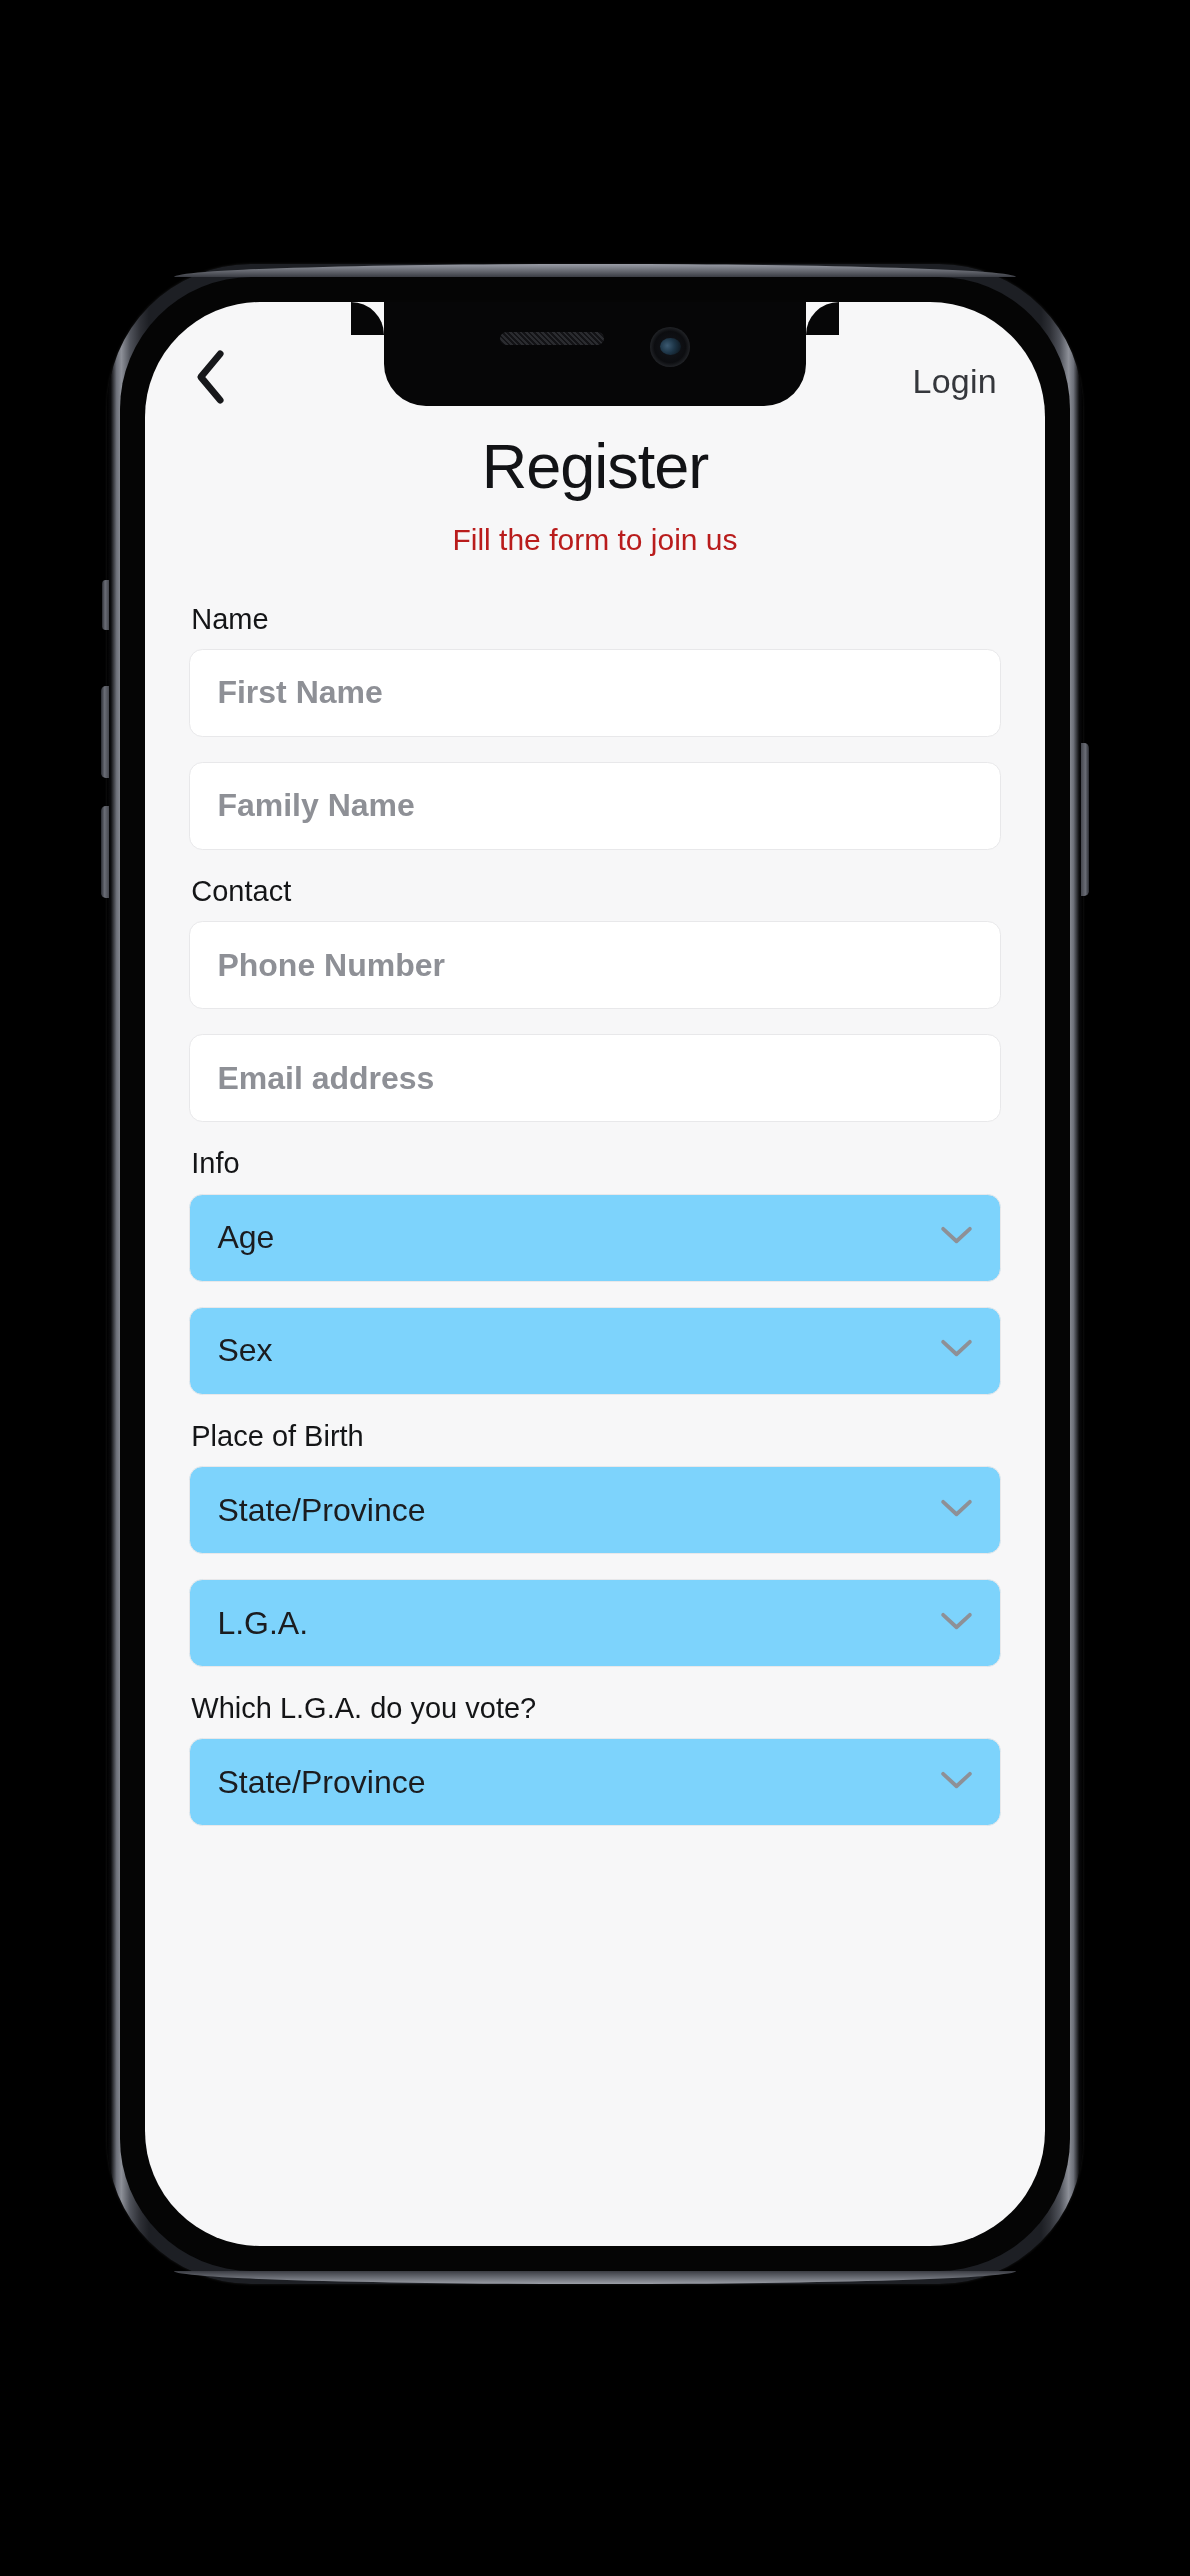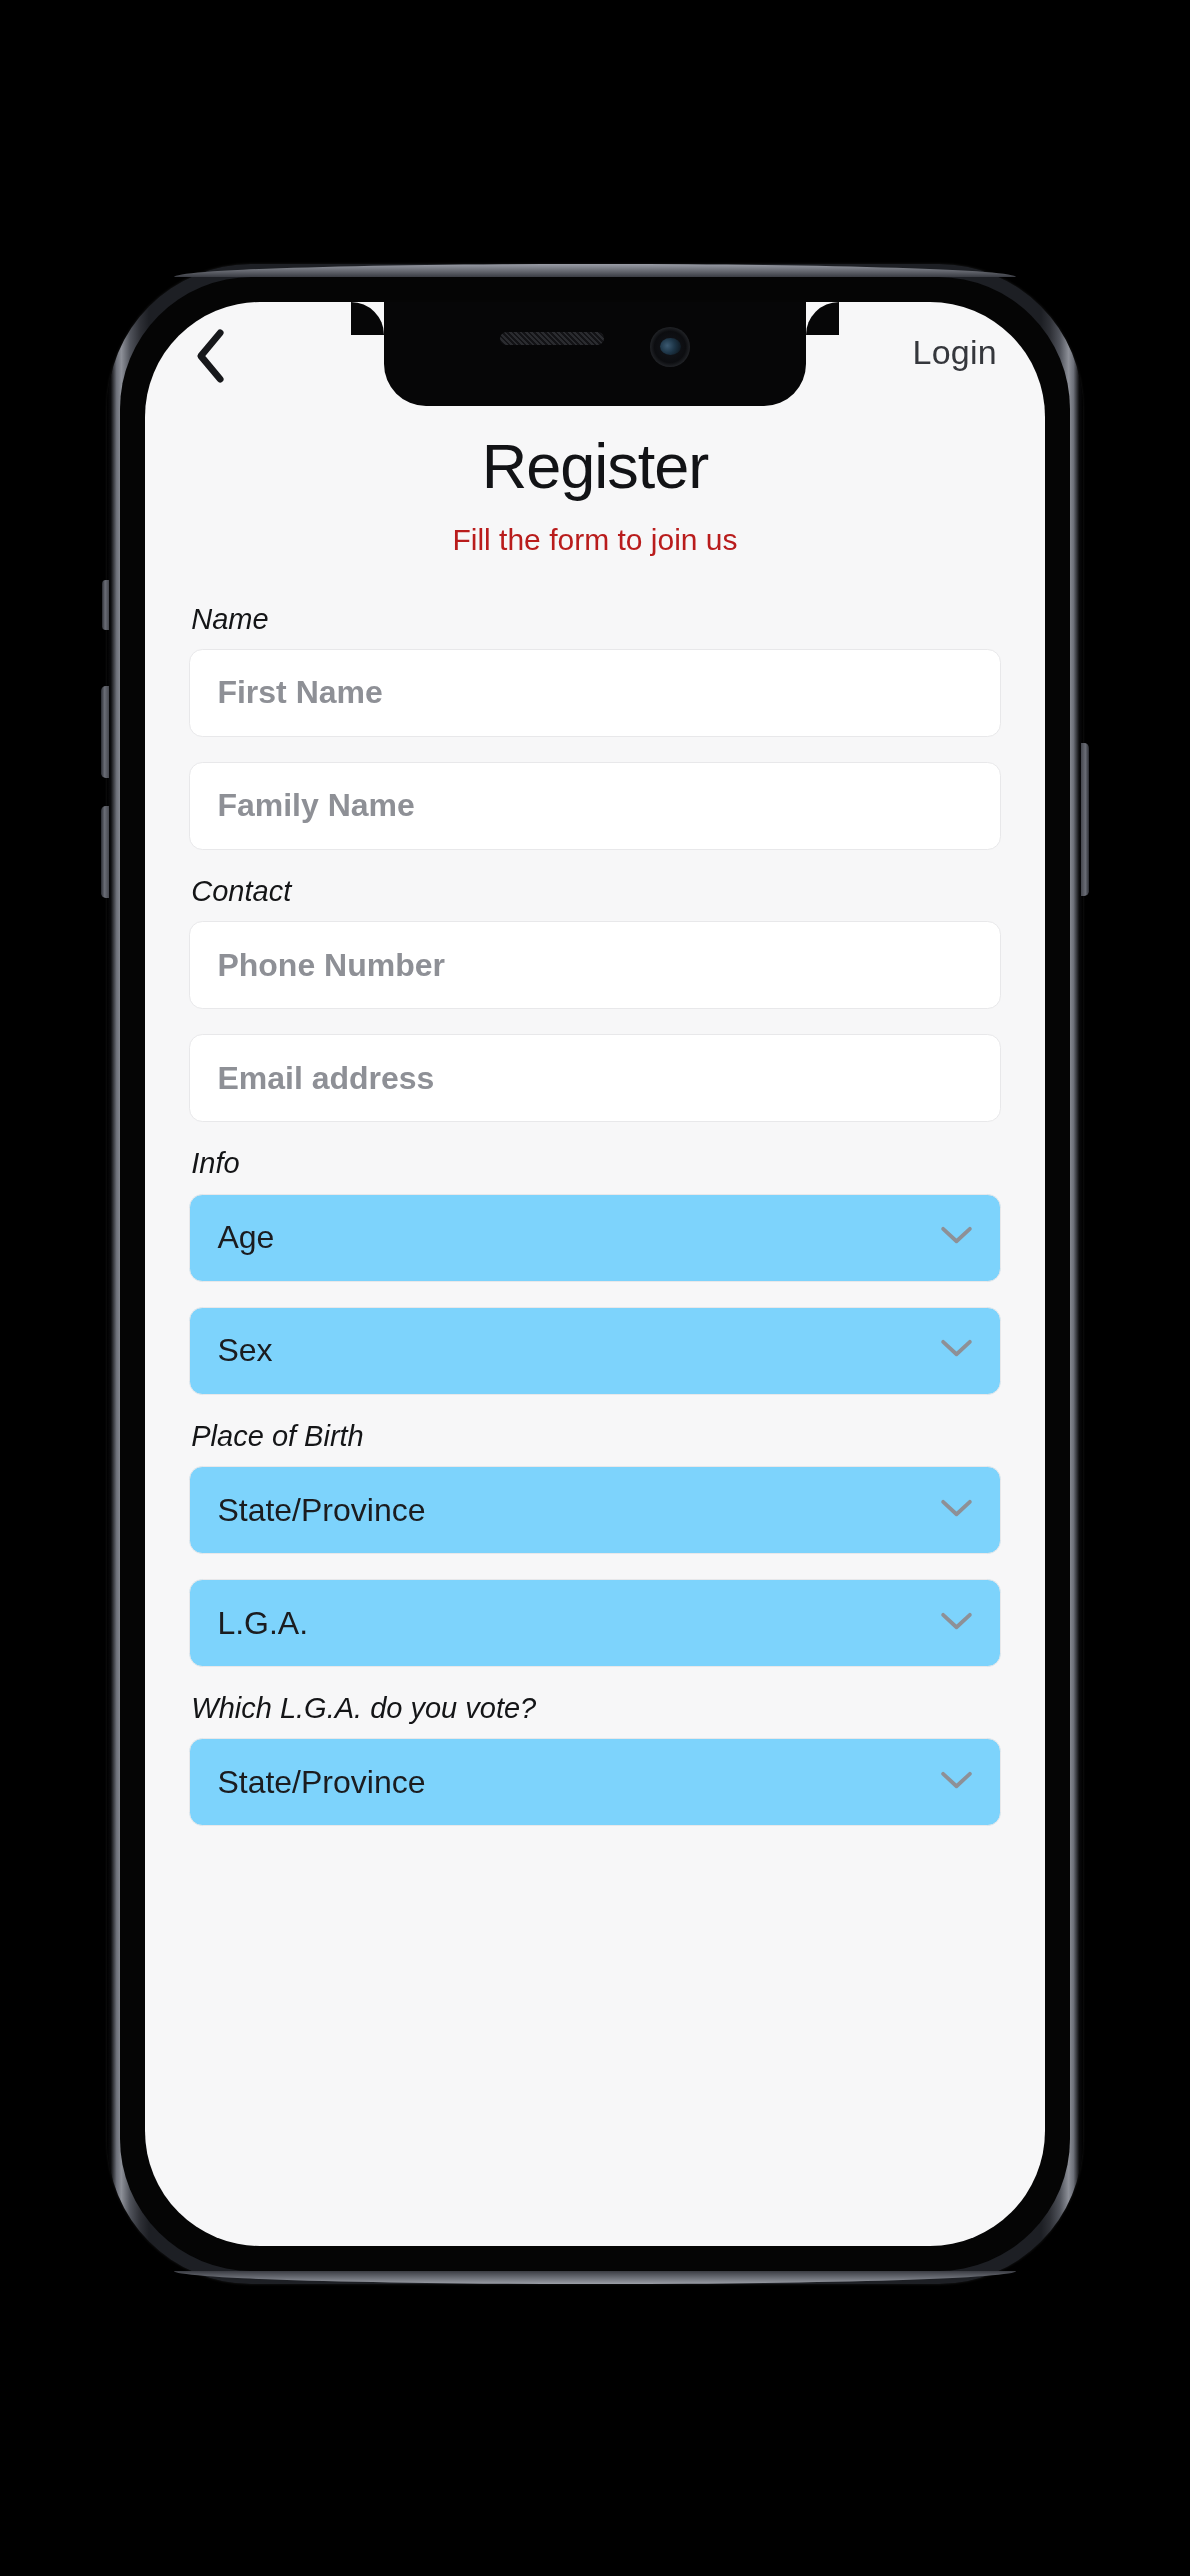--- a/index.html
+++ b/index.html
@@ -103,21 +103,21 @@
 
   
   .app{
     position:absolute; inset:0;
     padding:0 44px;
     box-sizing:border-box;
   }
   .topbar{
     position:relative; z-index:40;
     height:104px;
-    display:flex; align-items:flex-start; justify-content:space-between;
+    display:flex; align-items:flex-end; justify-content:space-between;
     padding-top:25px; box-sizing:border-box;
   }
   .back-btn{
     width:58px;height:58px;display:flex;align-items:center;justify-content:center;
     margin-left:-7.7px;
   }
   .back-btn svg{display:block;}
   .login-link{
     font-size:34px; color:#35373c; letter-spacing:0.2px;
     padding:5.8px 3.8px;
@@ -138,21 +138,20 @@
     color:#b91c1c;
     margin-top:23px;
   }
 
   .form{ margin-top:46px; }
   .field-label{
     font-size:29px;
     color:#141517;
     font-weight:500;
     margin:0 0 13.4px 1.9px;
-    font-style:italic;
   }
   .field-label.spaced{ margin-top:18px; }
 
   .input-box{
     height:88px;
     background:#fff;
     border:1.4px solid #e8e8ea;
     border-radius:13.4px;
     display:flex; align-items:center;
     padding:0 27px;

